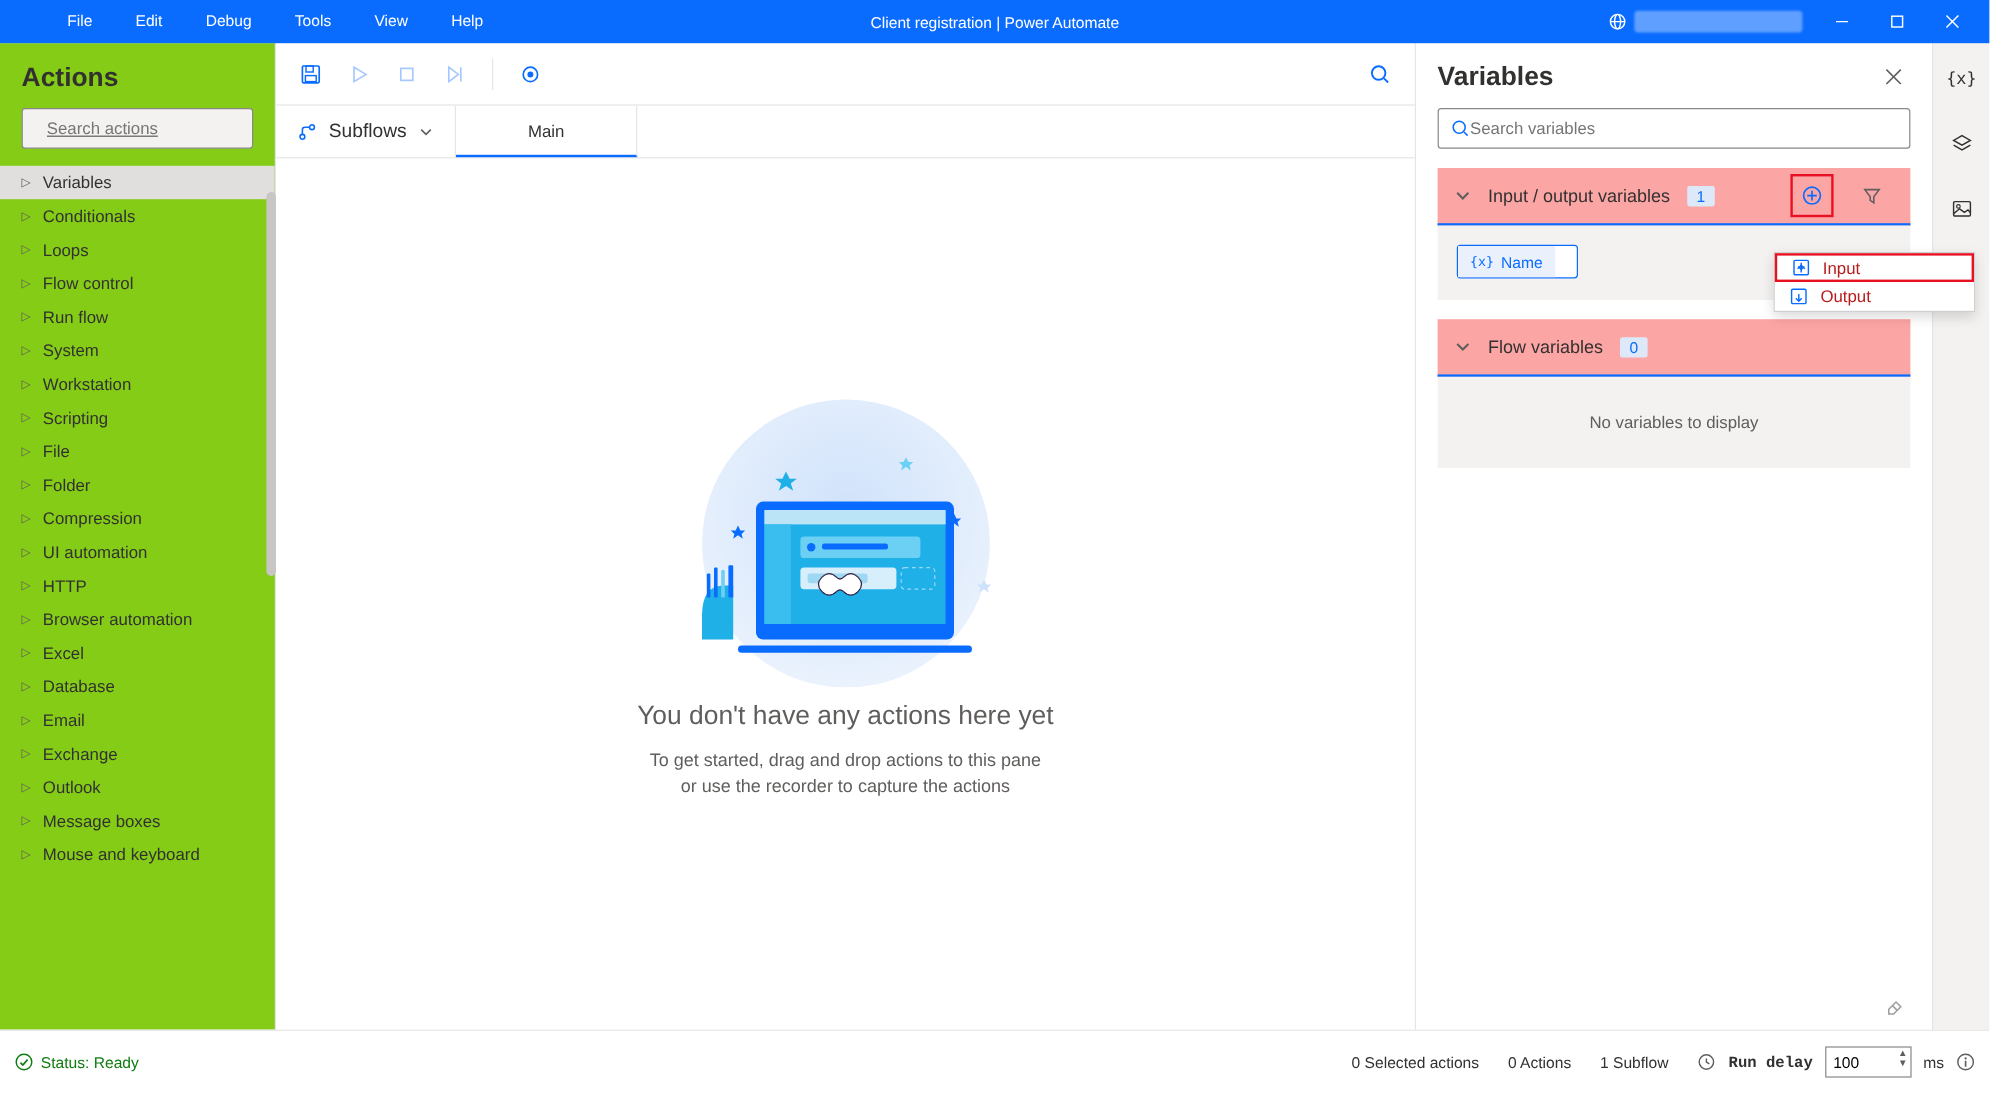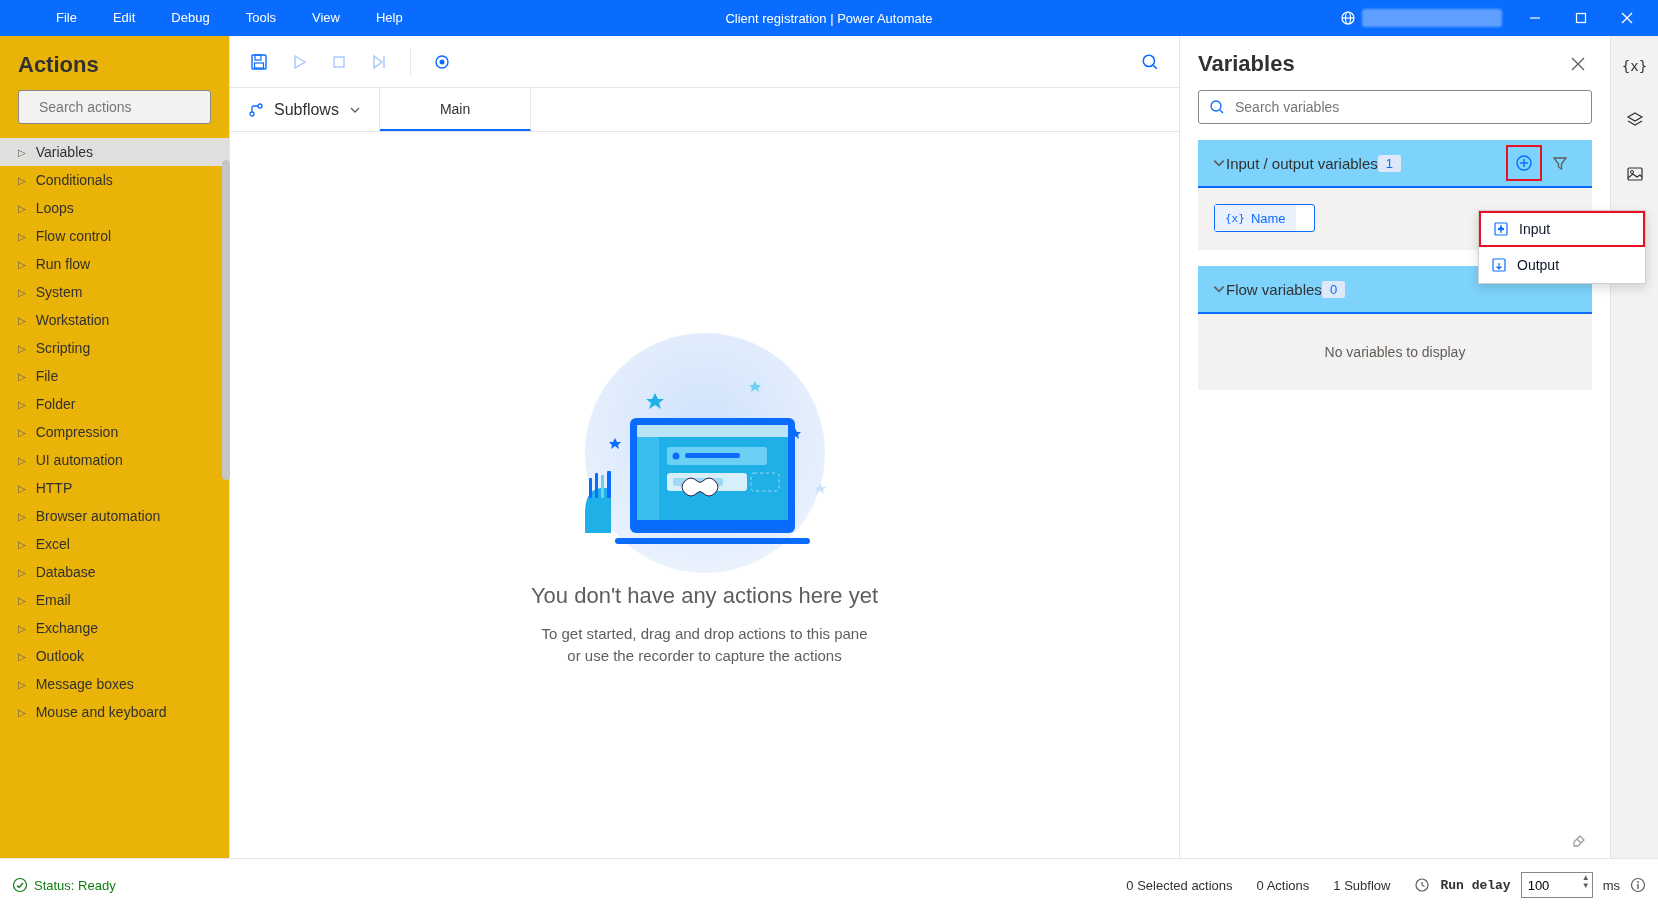--- a/index.html
+++ b/index.html
@@ -14,23 +14,23 @@
 .titlebar .win-btn { width: 46px; height: 36px; display:flex; align-items:center; justify-content:center; }
 .titlebar svg { stroke: #fff; }
 .env-pill{ display:flex; align-items:center; gap:6px; margin-right:10px; }
 .env-blur{ width:140px; height:18px; background:rgba(255,255,255,.35); border-radius:3px; filter:blur(1px);}
 
 
 .main-row { flex: 1; display: flex; min-height: 0; }
 .statusbar { height: 53px; border-top: 1px solid #e5e5e5; display:flex; align-items:center; font-size:13px; color:#323130; padding:0 12px; gap:18px;}
 
 
-.actions-panel { width: 230px; background: #eab308; display:flex; flex-direction:column; border-right:1px solid #e5e5e5; }
+.actions-panel { width: 230px; background: #84cc16; display:flex; flex-direction:column; border-right:1px solid #e5e5e5; }
 .actions-panel .hdr { padding: 16px 18px 12px; font-size: 22px; font-weight:600; color:#323130; }
-.search-box { margin: 0 18px 14px; height: 34px; border:1px solid #8a8886; border-radius:3px; display:flex; align-items:center; padding:0 10px; gap:10px; background:#f3f2f1; color:#605e5c;}
+.search-box { margin: 0 18px 14px; height: 34px; border:1px solid #8a8886; border-radius:3px; display:flex; align-items:center; padding:0 10px; gap:10px; background:#f3f2f1; color:#605e5c;text-decoration:underline;}
 .search-box svg{ width:16px; height:16px; }
 .search-box input{ border:none; outline:none; background:transparent; font-size:14px; flex:1; color:#323130;}
 .action-groups { overflow-y:auto; flex:1; }
 .action-group { display:flex; align-items:center; gap:10px; padding:6px 18px; font-size:14px; color:#323130; cursor:default; }
 .action-group:first-child{ background:#e1dfdd; }
 .action-group .chev{ color:#605e5c; font-size:10px;}
 .action-group span{ font-weight:400;}
 .scrollthumb{ position:absolute; left:222px; top:160px; width:8px; height:320px; background:#c8c6c4; border-radius:4px;}
 
 
@@ -49,42 +49,42 @@
 .canvas{ flex:1; display:flex; flex-direction:column; align-items:center; justify-content:center; color:#605e5c;}
 .illus{ width:320px; height:250px; position:relative; margin-bottom:10px;}
 .canvas h2{ font-size:22px; font-weight:400; color:#605e5c; margin-bottom:14px;}
 .canvas p{ font-size:15px; text-align:center; line-height:1.5; color:#605e5c;}
 
 
 .vars-panel{ width:430px; display:flex; flex-direction:column; padding:0; position:relative;}
 .vars-hdr{ display:flex; align-items:center; padding:14px 18px 12px; }
 .vars-hdr .title{ font-size:22px; font-weight:600; color:#323130;}
 .vars-hdr .close{ margin-left:auto; width:28px; height:28px; display:flex;align-items:center;justify-content:center;}
-.vars-search{ margin:0 18px 16px; height:34px; border:1px solid #8a8886; border-radius:3px; display:flex; align-items:center; padding:0 10px; gap:10px;}
+.vars-search{ margin:0 18px 16px; height:34px; border:1px solid #8a8886; border-radius:3px; display:flex; align-items:center; padding:0 10px; }
 .vars-search input{ border:none; outline:none; font-size:14px; flex:1;}
 .var-section{ margin:0 18px 16px; border-radius:3px; overflow:visible; position:relative;}
-.var-sec-hdr{ height:48px; background:#7dd3fc; display:flex; align-items:center; padding:0 14px; font-size:15px; color:#323130; border-bottom:2px solid #0a6cff;}
+.var-sec-hdr{ height:48px; background:#fca5a5; display:flex; align-items:center; padding:0 14px; gap:14px; font-size:15px; color:#323130; border-bottom:2px solid #0a6cff;}
 .var-sec-hdr .cnt{ background:#dde8f8; color:#0a6cff; padding:1px 8px; border-radius:2px; font-size:13px;}
 .var-sec-hdr .spacer{flex:1;}
 .icon-btn{ width:36px; height:36px; display:flex; align-items:center; justify-content:center;}
 .add-highlight{ border:2px solid #e81123;}
 .var-body{ background:#f3f2f1; padding:16px 16px 18px; }
 .var-chip{ display:inline-flex; align-items:center; border:1px solid #0a6cff; border-radius:3px; height:28px; background:#fff;}
 .var-chip .l{ background:#eaf1fd; color:#0a6cff; padding:0 10px; font-size:13px; display:flex; align-items:center; gap:6px; height:100%;}
 .var-chip .r{ width:18px;}
 .novar{ background:#f3f2f1; padding:30px; text-align:center; color:#605e5c; font-size:14px;}
 .eraser{ position:absolute; right:22px; bottom:6px; color:#a19f9d;}
 
 
 .right-rail{ width:48px; background:#f3f2f1; display:flex; flex-direction:column; align-items:center; padding-top:12px; gap:18px; border-left:1px solid #e5e5e5;}
 .rail-btn{ width:36px; height:36px; display:flex; align-items:center; justify-content:center; color:#323130;}
 
 
 .popup{ position:absolute; right:12px; top:210px; width:168px; background:#fff; border:1px solid #d0d0d0; box-shadow:0 4px 10px rgba(0,0,0,.15); z-index:10;}
-.popup-item{ height:36px; display:flex; align-items:center; gap:10px; padding:0 12px; font-size:14px; color:#0f172a;}
+.popup-item{ height:24px; display:flex; align-items:center; gap:10px; padding:0 12px; font-size:14px; color:#b91c1c;}
 .popup-item:first-child{ border:2px solid #e81123;}
 .popup-item svg{ color:#0a6cff;}
 
 
 .statusbar .ok{ color:#107c10; display:flex; align-items:center; gap:6px;}
 .statusbar .mid{ margin-left:auto; display:flex; align-items:center; gap:24px;justify-content:space-between;}
 .delay-input{ width:72px; height:26px; border:1px solid #8a8886; padding:0 6px; font-size:13px; display:flex; align-items:center; position:relative;}
 .delay-input input{ border:none; outline:none; width:44px; font-size:13px;}
 .spin{ position:absolute; right:2px; top:1px; display:flex; flex-direction:column; font-size:8px; color:#605e5c; line-height:1;}
 </style>

